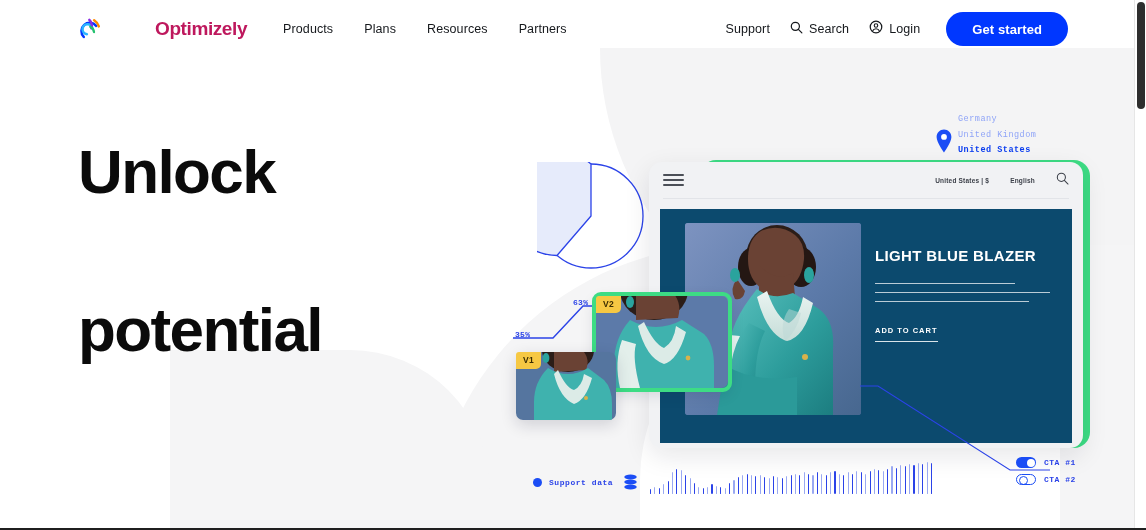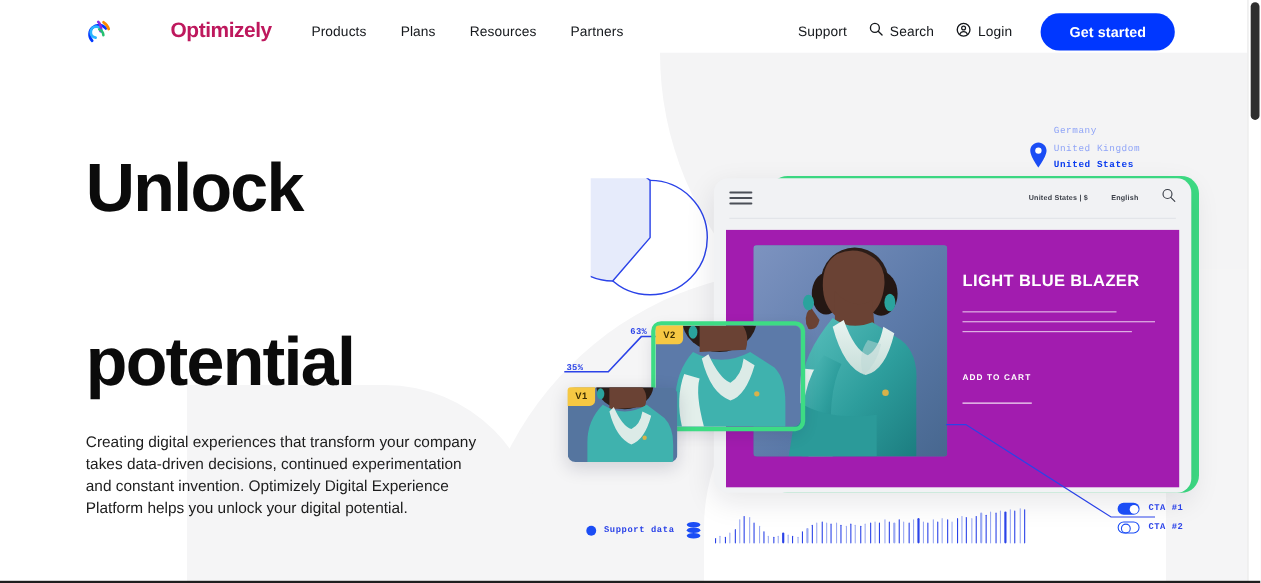--- a/index.html
+++ b/index.html
@@ -97,41 +97,41 @@
     position:relative; height:37px; border-bottom:1px solid #e2e4e8;
     margin:0 14px; display:flex; align-items:center;
   }
   .hamb { width:21px; height:12px; display:flex; flex-direction:column; justify-content:space-between; }
   .hamb span { display:block; height:1.6px; background:#4b4f57; border-radius:1px; }
   .device-bar-right { margin-left:auto; display:flex; align-items:center; gap:21px; }
   .device-bar-txt { font-size:6.5px; color:#3c4049; font-weight:bold; letter-spacing:0.2px; }
 
   .device-purple {
     position:absolute; left:11px; top:47px; width:412px; height:234px;
-    background:#a21caf;
+    background:#0c4a6e;
   }
   .prod-img {
     position:absolute; left:25px; top:14px; width:176px; height:192px;
     border-radius:3px; overflow:hidden;
     background:linear-gradient(150deg,#6e86b5 0%,#5b7aa8 45%,#4d6e9e 100%);
   }
   .prod-info { position:absolute; left:215px; top:38px; width:175px; }
   .prod-title {
     font-size:15px; font-weight:bold; color:#fff; letter-spacing:0.35px; white-space:nowrap;
   }
   .prod-lines { margin-top:19px; }
   .prod-lines i { display:block; background:rgba(255,255,255,0.72); height:1px; margin-bottom:8px; }
   .prod-price {
     margin-top:28px; font-family:"Liberation Mono", monospace;
     font-size:13.5px; color:#fff; letter-spacing:0.6px;
   }
   .prod-atc {
-    margin-top:28px; font-size:7.5px; font-weight:bold; color:#fff;
+    margin-top:16px; font-size:7.5px; font-weight:bold; color:#fff;
     letter-spacing:1px; border-bottom:1px solid rgba(255,255,255,0.85);
-    display:inline-block; padding-bottom:19px; cursor:pointer;
+    display:inline-block; padding-bottom:6px; cursor:pointer;
   }
 
   
   .vcard { position:absolute; border-radius:7px; overflow:visible; }
   .vcard .ph {
     width:100%; height:100%; border-radius:7px; overflow:hidden;
     box-shadow:0 5px 16px rgba(20,20,50,0.16);
   }
   .vbadge {
     position:absolute; left:0; top:0; background:#f6c843; color:#3b2d02;
@@ -264,21 +264,20 @@
       <button class="cta-btn">Get started</button>
     </div>
   </div>
 
   <div class="hero-copy">
     <h1 class="hero-title">
       <span>Unlock</span><br>
       <br>
       <span>potential</span>
     </h1>
-    <p class="hero-sub">Creating digital experiences that transform your company takes data-driven decisions, continued experimentation and constant invention. Optimizely Digital Experience Platform helps you unlock your digital potential.</p>
   </div>
 
   <div class="illus">
 
     <div class="map-block">
       <span class="map-pin">
         <svg width="20" height="26" viewBox="0 0 20 26">
           <path d="M10 1.5c-4.1 0-7.4 3.3-7.4 7.4 0 5.6 7.4 15.5 7.4 15.5s7.4-9.9 7.4-15.5c0-4.1-3.3-7.4-7.4-7.4z" fill="#1b4df5"></path>
           <circle cx="10" cy="8.9" r="2.9" fill="#ffffff"></circle>
         </svg>

